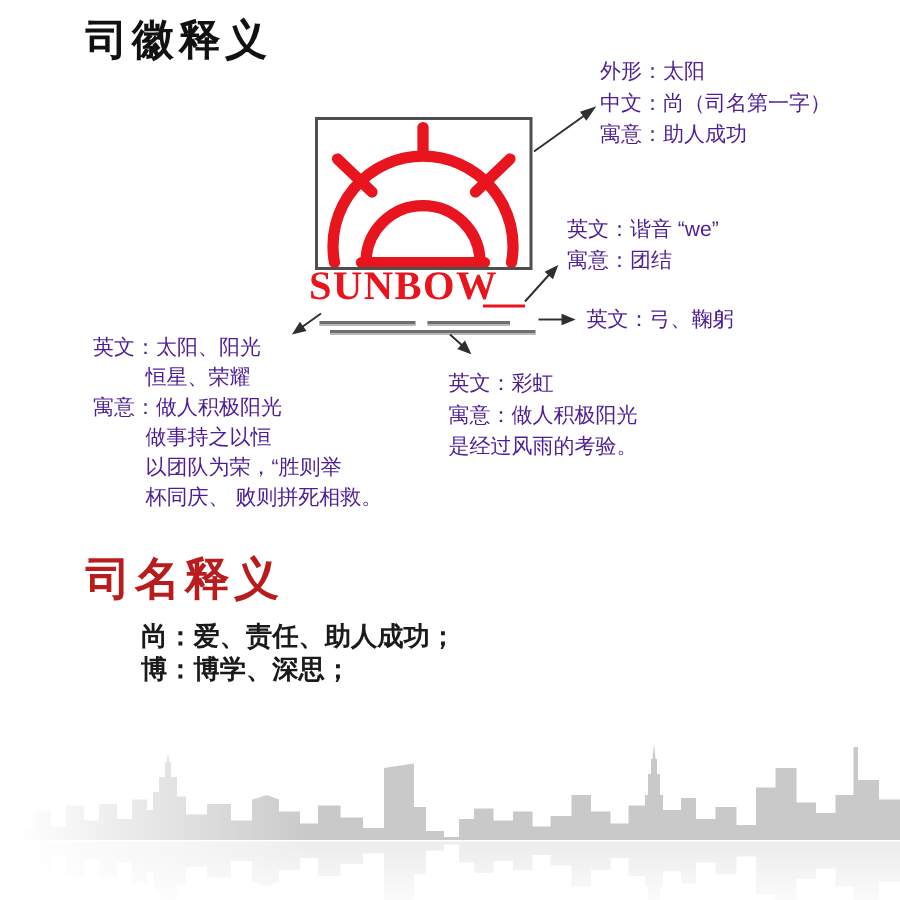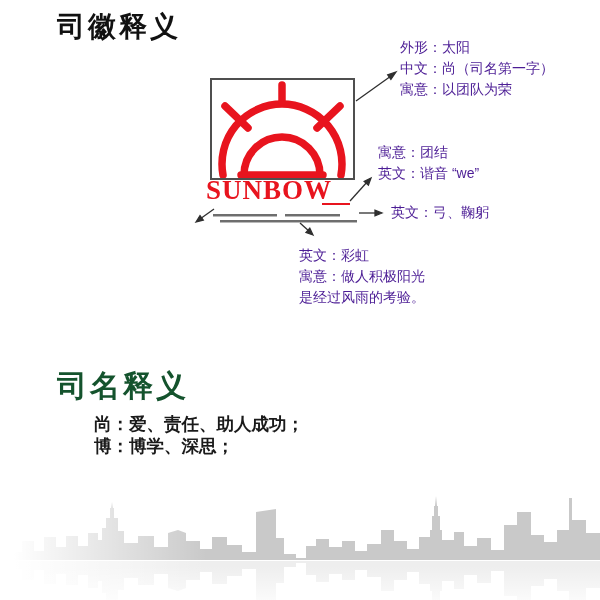--- a/index.html
+++ b/index.html
@@ -1,20 +1,20 @@
 <!DOCTYPE html>
 <html><head>
 <meta charset="utf-8">
 <style>
   html,body{margin:0;padding:0;background:#ffffff;}
   #page{position:relative;width:600px;height:600px;background:#ffffff;overflow:hidden;
         font-family:"Liberation Sans",sans-serif;color:#222222;}
   .abs{position:absolute;}
   .h1{font-size:28px;font-weight:bold;letter-spacing:3px;color:#111;}
-  .h2{font-size:30px;font-weight:bold;letter-spacing:3px;color:#14532d;}
+  .h2{font-size:30px;font-weight:bold;letter-spacing:3px;color:#b91c1c;}
   .note{font-size:14px;line-height:21px;color:#4c1d95;}
   .note .ln{white-space:pre;}
   .note .indent{margin-left:35px;}
   .sunnote{line-height:20px;}
   .logo-box{left:210px;top:78px;width:145px;height:102px;border:2px solid #4f4f4f;background:#fff;box-sizing:border-box;}
   .wordmark{left:206px;top:175px;width:153px;text-align:left;
             font-family:"Liberation Serif",serif;font-weight:bold;font-size:27px;
             color:#e8141e;letter-spacing:1px;}
   .redline{left:322px;top:203px;width:28px;height:2px;background:#e8141e;}
   .bowseg{height:2px;background:#6e6e6e;border-bottom:1px solid #b9b9b9;}
@@ -73,32 +73,40 @@
       <g>
         <line x1="300" y1="223" x2="310" y2="232"></line>
         <polygon points="313,235 306,232.4 309.8,228.2"></polygon>
       </g>
     </g>
   </svg>
 
   <div class="abs note" style="left:400px;top:37px;">
     <div class="ln">外形：太阳</div>
     <div class="ln">中文：尚（司名第一字）</div>
-    <div class="ln">寓意：以团队为荣</div>
+    <div class="ln">寓意：助人成功</div>
   </div>
 
   <div class="abs note" style="left:378px;top:142px;">
+    <div class="ln">英文：谐音 “we”</div>
     <div class="ln">寓意：团结</div>
-    <div class="ln">英文：谐音 “we”</div>
   </div>
 
   <div class="abs note" style="left:391px;top:202px;text-align:center;">
     <div class="ln">英文：弓、鞠躬</div>
   </div>
 
+  <div class="abs note sunnote" style="left:62px;top:221px;">
+    <div class="ln">英文：太阳、阳光</div>
+    <div class="ln indent">恒星、荣耀</div>
+    <div class="ln">寓意：做人积极阳光</div>
+    <div class="ln indent">做事持之以恒</div>
+    <div class="ln indent">以团队为荣，“胜则举</div>
+    <div class="ln indent">杯同庆、 败则拼死相救。</div>
+  </div>
 
   <div class="abs note" style="left:299px;top:245px;">
     <div class="ln">英文：彩虹</div>
     <div class="ln">寓意：做人积极阳光</div>
     <div class="ln">是经过风雨的考验。</div>
   </div>
 
   <div class="abs h2" style="left:57px;top:366px;">司名释义</div>
 
   <div class="abs name-lines" style="left:58px;top:413px;">

